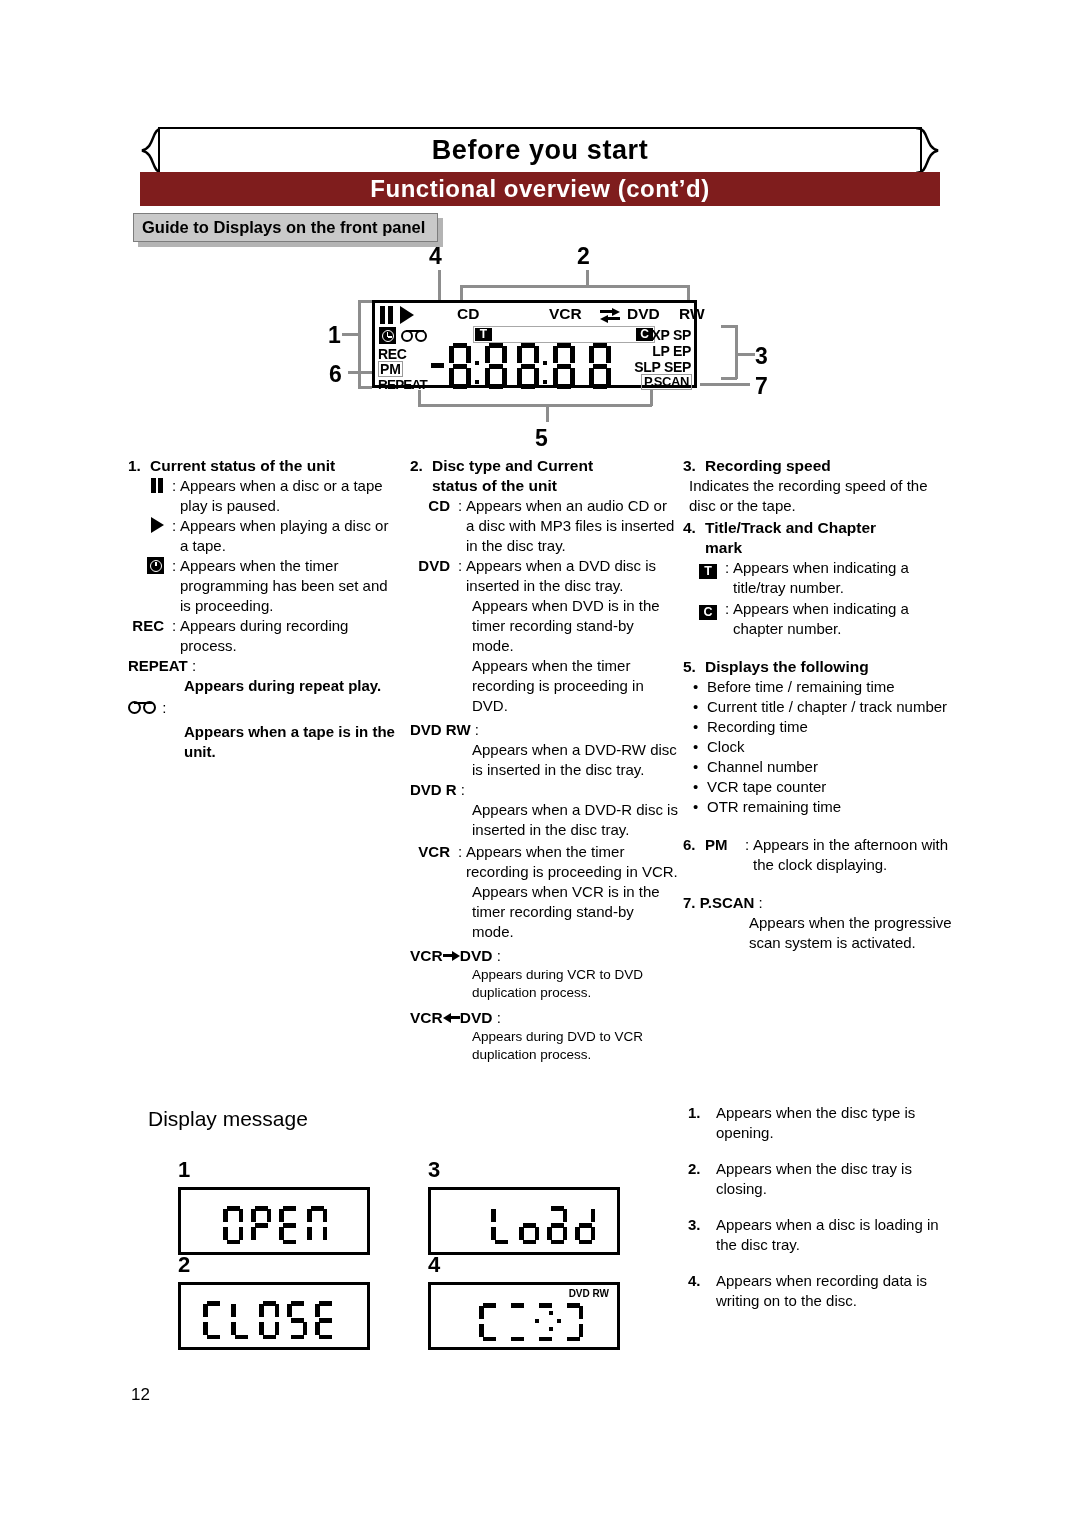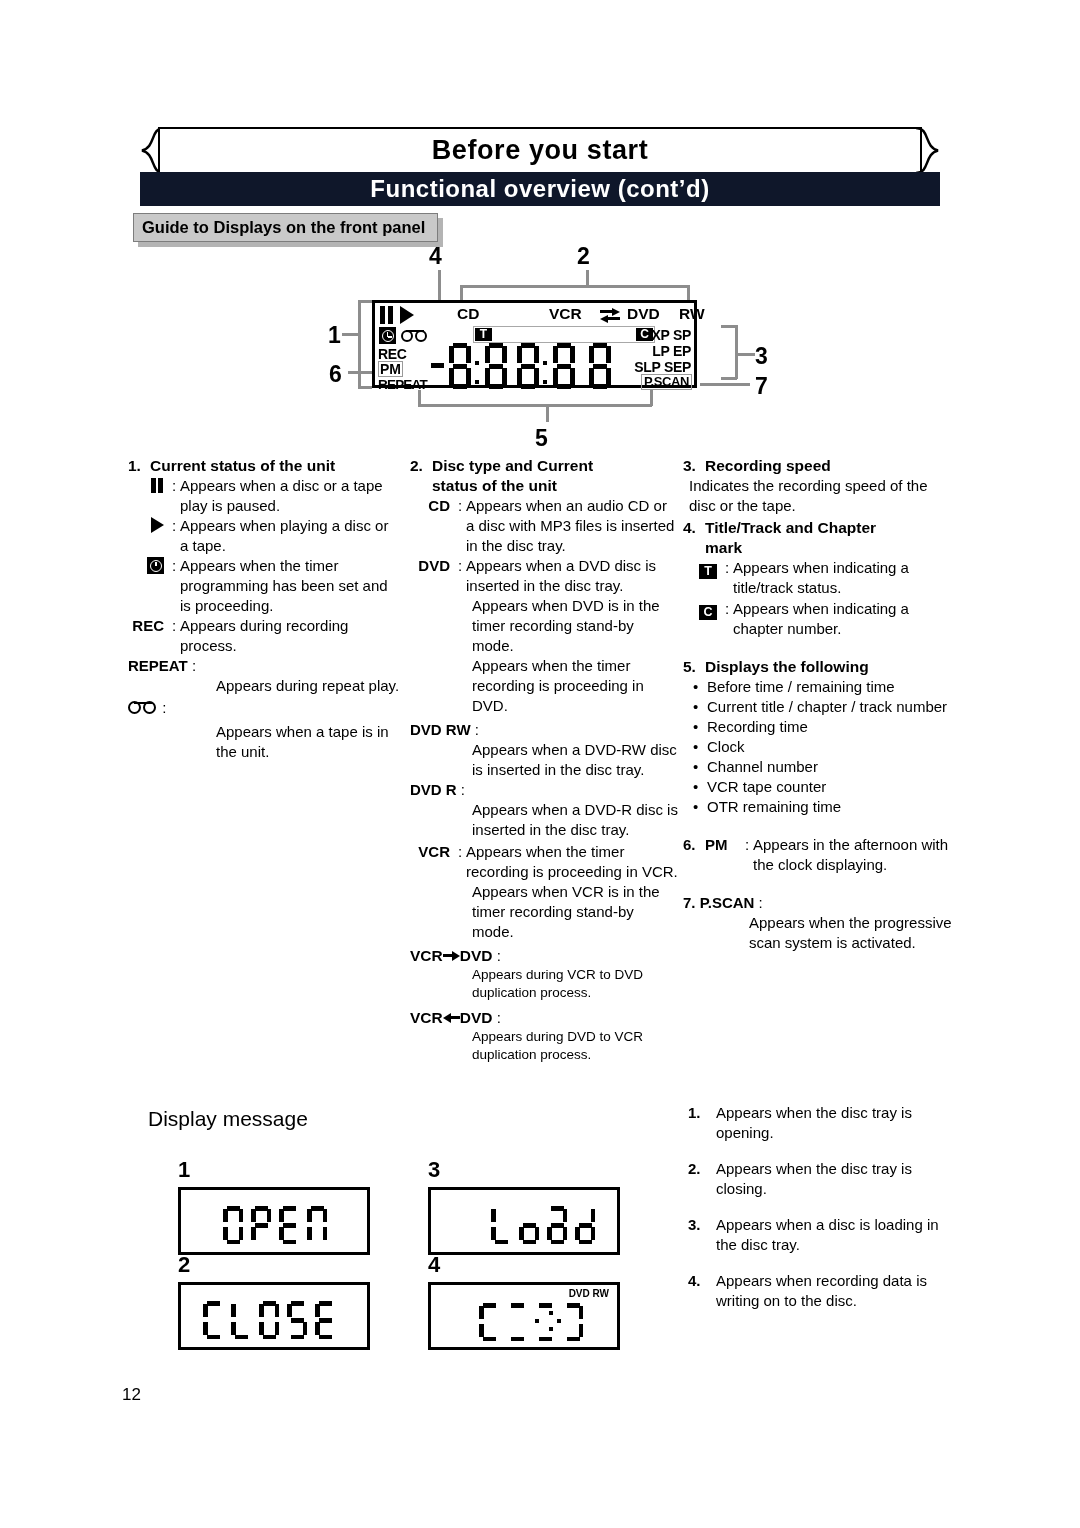--- a/index.html
+++ b/index.html
@@ -27,21 +27,21 @@
   }
   .banner-brace {
     position:absolute; top:0; width:24px; height:47px;
     overflow:hidden;
   }
   .banner-brace.left  { left:0; }
   .banner-brace.right { right:0; }
 
   .subbar {
     position:absolute; left:140px; top:172px; width:800px; height:34px;
-    background:#0f172a; color:#fff;
+    background:#7f1d1d; color:#fff;
     display:flex; align-items:center; justify-content:center;
   }
   .subbar span { font-size:24px; font-weight:bold; letter-spacing:.5px; }
 
   .sectag-wrap {
     position:absolute; left:133px; top:213px;
   }
   .sectag {
     position:relative;
     background:#c9c9c9;
@@ -156,21 +156,21 @@
   .hd2 { margin-left:22px; }
 
   .row { display:flex; font-size:15px; line-height:20px; }
   .row .k {
     flex:0 0 auto; font-weight:bold; text-align:right;
     padding-right:4px;
   }
   .row .sep { flex:0 0 12px; text-align:center; }
   .row .v { flex:1 1 auto; }
   .blk { font-size:15px; line-height:20px; }
-  .ind { margin-left:88px; }
+  .ind { margin-left:56px;font-weight:bold; }
   .ind2 { margin-left:66px; }
   .ind3 { margin-left:62px; }
   .smallv { font-size:13.5px; line-height:18px; }
   .bullets { font-size:15px; line-height:20px; margin-left:10px; }
   .bullets div { display:flex; }
   .bullets .b { flex:0 0 14px; }
   .kb { font-weight:bold; }
 
   
   .gPause { display:inline-block; width:14px; height:15px; position:relative; vertical-align:-2px; }
@@ -216,21 +216,21 @@
   .mseg .md { left:3.5px; top:17px; width:13px; }
   .mseg .bt { left:3.5px; top:33.5px; width:13px; }
   .mdot { position:absolute; width:4px; height:4px; background:#000; }
 
   
   .dmNotes { position:absolute; left:688px; top:1103px; width:268px; font-size:15px; line-height:20px; }
   .dmNotes .item { display:flex; margin-bottom:16px; }
   .dmNotes .n { flex:0 0 28px; font-weight:bold; }
   .dmNotes .t { flex:1 1 auto; }
 
-  .pageno { position:absolute; left:122px; top:1385px; font-size:17px; }
+  .pageno { position:absolute; left:131px; top:1385px; font-size:17px; }
 </style>
 </head>
 <body>
 
 <div class="banner">
   <div class="banner-brace left">
     <svg width="24" height="47" viewBox="0 0 24 47">
       <path d="M24 1 C10 1 16 20 2 23.5 C16 27 10 46 24 46" fill="none" stroke="#000" stroke-width="2.5"></path>
     </svg>
   </div>
@@ -481,21 +481,21 @@
     <div class="blk" style="margin-left:6px;">Indicates the recording speed of the disc or the tape.</div>
 
     <div class="hd" style="margin-top:2px;">
       <span class="num">4.</span><span>Title/Track and Chapter</span>
       <div class="hd2">mark</div>
     </div>
 
     <div class="row">
       <span class="k" style="flex:0 0 38px;"><span class="gBox">T</span></span>
       <span class="sep">:</span>
-      <span class="v">Appears when indicating a title/track status.</span>
+      <span class="v">Appears when indicating a title/tray number.</span>
     </div>
     <div class="row" style="margin-top:1px;">
       <span class="k" style="flex:0 0 38px;"><span class="gBox">C</span></span>
       <span class="sep">:</span>
       <span class="v">Appears when indicating a chapter number.</span>
     </div>
 
     <div class="hd" style="margin-top:18px;">
       <span class="num">5.</span><span>Displays the following</span>
     </div>
@@ -673,21 +673,21 @@
     <div class="v tr"></div>
       <div class="v br"></div>
     <div class="h tp"></div>
       <div class="h bt"></div>
     </div>
 </div>
 
 <div class="dmNotes">
   <div class="item">
     <span class="n">1.</span>
-    <span class="t">Appears when the disc tray is opening.</span>
+    <span class="t">Appears when the disc type is opening.</span>
   </div>
   <div class="item">
     <span class="n">2.</span>
     <span class="t">Appears when the disc tray is closing.</span>
   </div>
   <div class="item">
     <span class="n">3.</span>
     <span class="t">Appears when a disc is loading in the disc tray.</span>
   </div>
   <div class="item">

